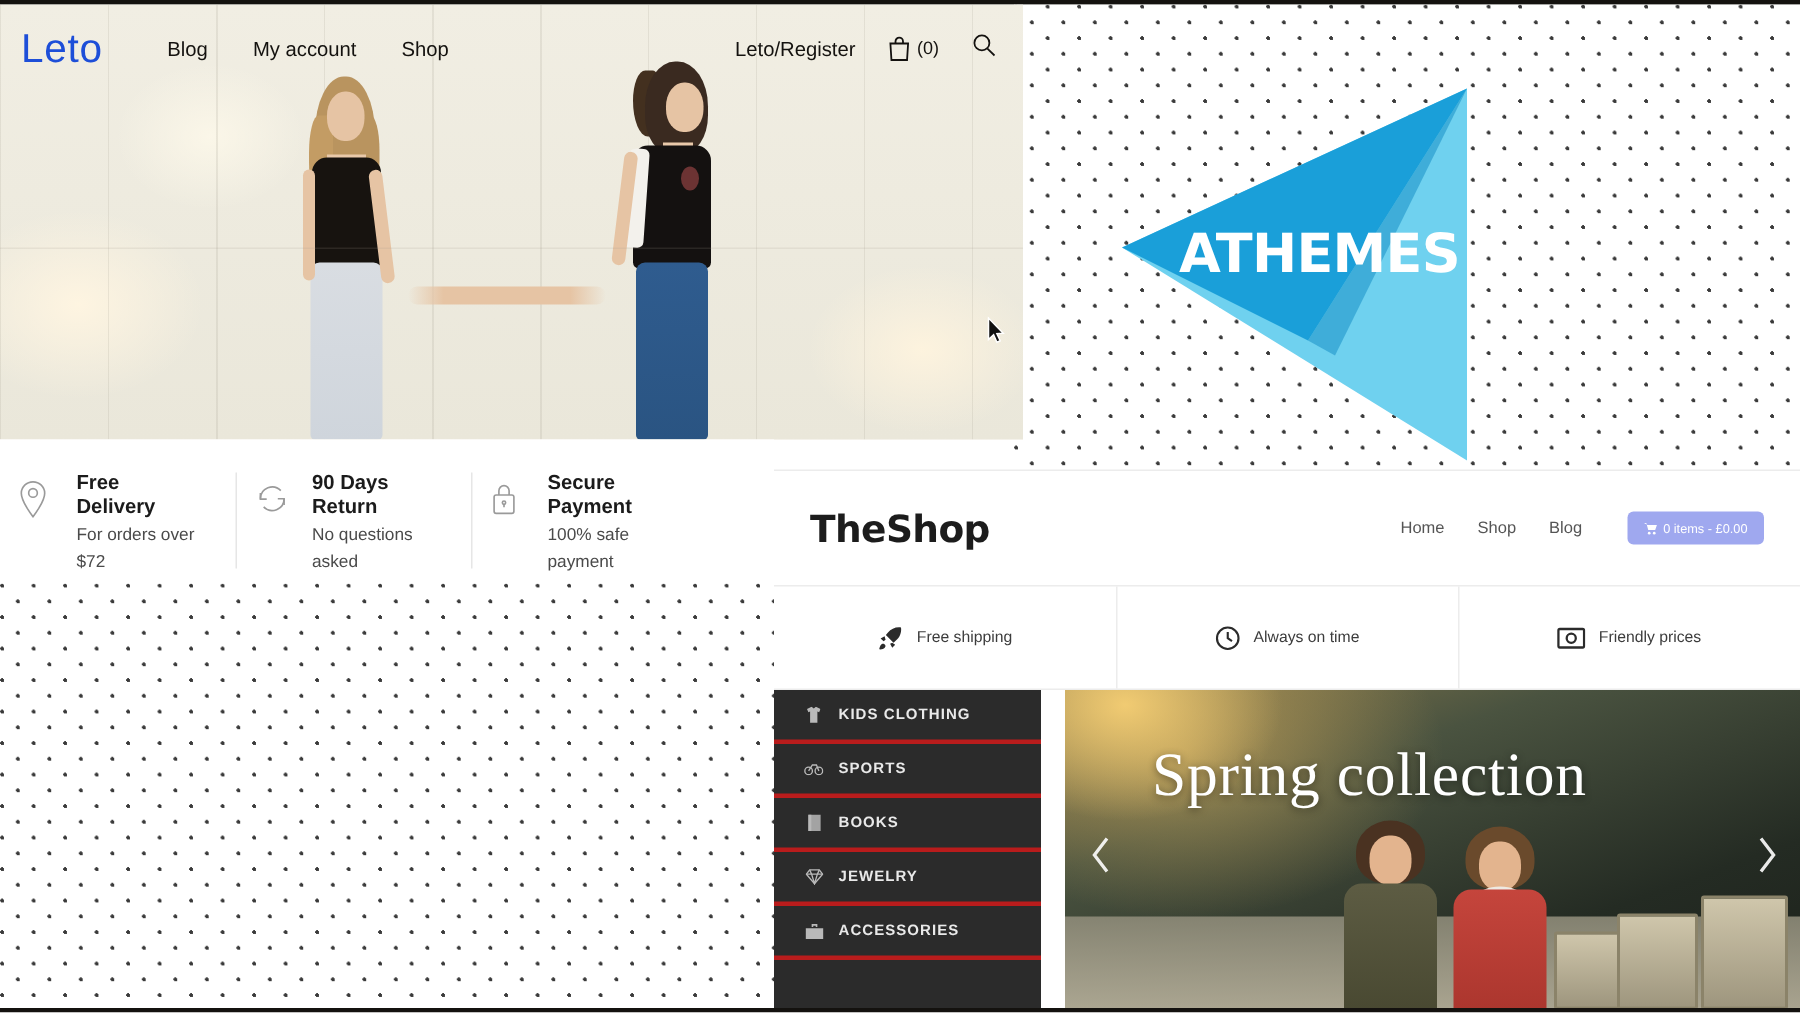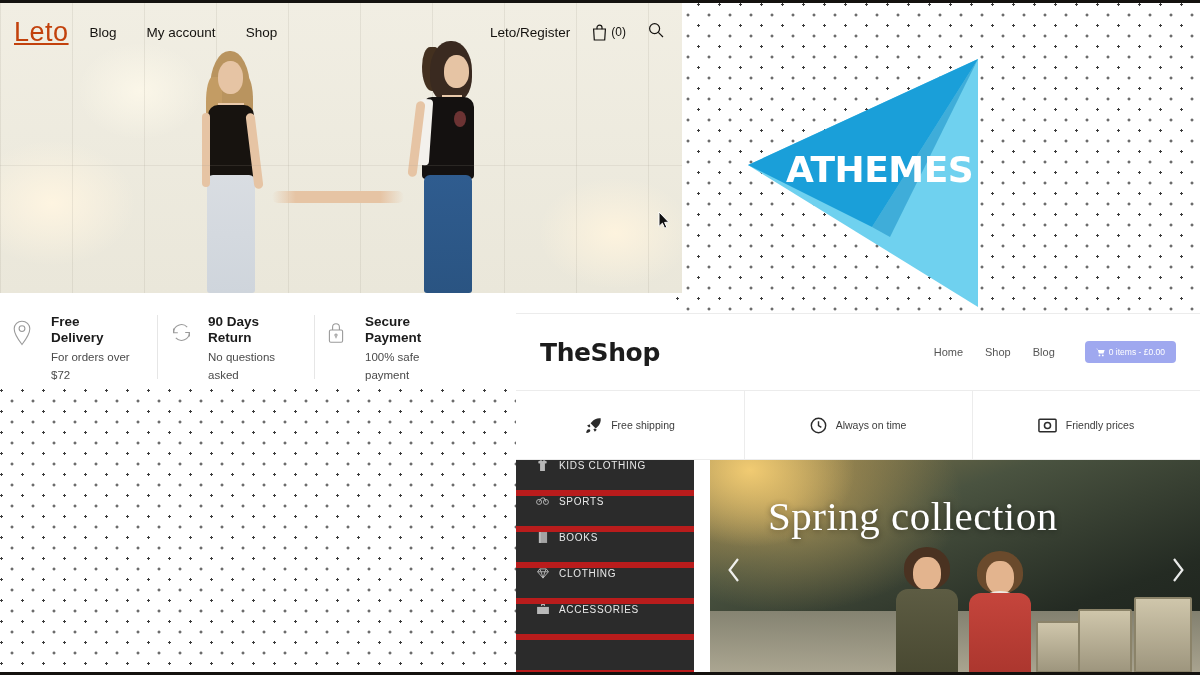--- a/index.html
+++ b/index.html
@@ -110,21 +110,21 @@
 
   
   #leto-nav {
     position: absolute; left: 0; top: 0; right: 0; height: 58px;
     display: flex; align-items: center;
     padding: 0 18px 0 14px;
     z-index: 4;
   }
   #leto-logo {
     font-size: 27px; font-weight: 400; letter-spacing: .5px;
-    color: #c2410c; margin-right: 21px; text-decoration: underline;
+    color: #1d4ed8; margin-right: 43px;
   }
   #leto-links { display: flex; gap: 30px; }
   #leto-links a {
     font-size: 13.5px; color: #14120f; text-decoration: none;
   }
   #leto-right { margin-left: auto; display: flex; align-items: center; gap: 22px; }
   #leto-right a { font-size: 13.5px; color: #14120f; text-decoration: none; }
   .bagwrap { display: flex; align-items: center; gap: 4px; }
   .bagcount { font-size: 12px; color: #14120f; }
 
@@ -201,24 +201,25 @@
     content: ""; position: absolute; left: 0; top: 0; bottom: 0; width: 1px; background: #ececec;
   }
   .sfeat-label { font-size: 10.5px; color: #3c3c3c; }
   .sfeat-ico { color: #2b2b2b; display: flex; }
 
   #shop-body { display: flex; height: 219px; }
   #cat-menu {
     width: 178px; background: #2b2b2b; flex: 0 0 auto;
   }
   .cat {
-    display: flex; align-items: flex-start; gap: 10px;
+    display: flex; align-items: center; gap: 10px;
     height: 36px; padding: 0 0 0 20px;
     color: #e9e9e9; font-size: 10px; letter-spacing: .7px;
-    border-bottom: 6px solid #b91c1c;
+    border-bottom: 3px solid #b91c1c;
+    font-weight: bold;
   }
   .cat-ico { color: #b9b9b9; display: flex; width: 13px; justify-content: center; }
 
   #cat-gap { width: 16px; flex: 0 0 auto; background: #ffffff; }
 
   #slider {
     flex: 1; position: relative; overflow: hidden;
     background: linear-gradient(140deg, #6e6a4b 0%, #3d4535 35%, #2a3128 100%);
   }
   #slider-bg {
@@ -485,21 +486,21 @@
           </span>
           <span>BOOKS</span>
         </div>
         <div class="cat">
           <span class="cat-ico">
             <svg width="12" height="11" viewBox="0 0 13 12" fill="none" stroke="currentColor" stroke-width="1">
               <path d="M3 1h7l2.4 3.1L6.5 11 .6 4.1z"></path>
                 <path d="M.6 4.1h11.8M3 1l1.4 3.1L6.5 11l2.1-6.9L10 1"></path>
             </svg>
           </span>
-          <span>CLOTHING</span>
+          <span>JEWELRY</span>
         </div>
         <div class="cat">
           <span class="cat-ico">
             <svg width="12" height="10" viewBox="0 0 13 11" fill="currentColor">
               <path d="M0 3.2h13V11H0z"></path>
                 <path d="M4.4 0h4.2v2.2H7.4V1.2H5.6v1H4.4z"></path>
             </svg>
           </span>
           <span>ACCESSORIES</span>
         </div>

